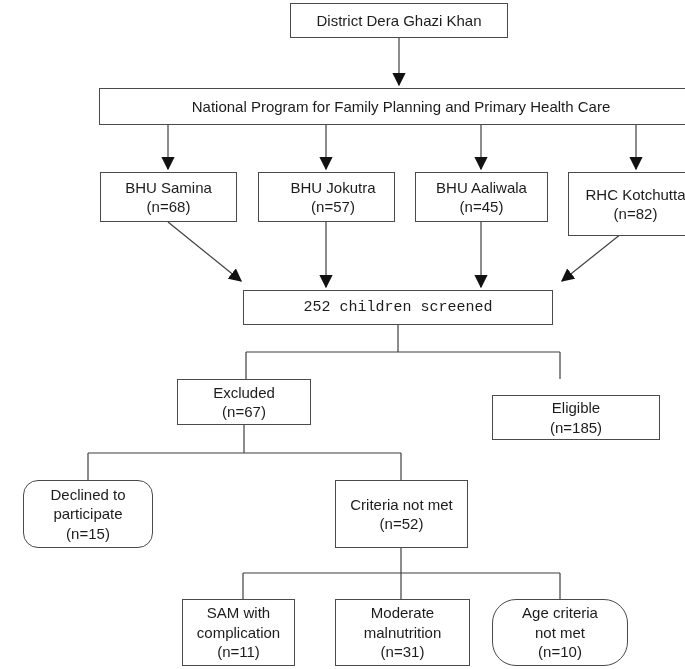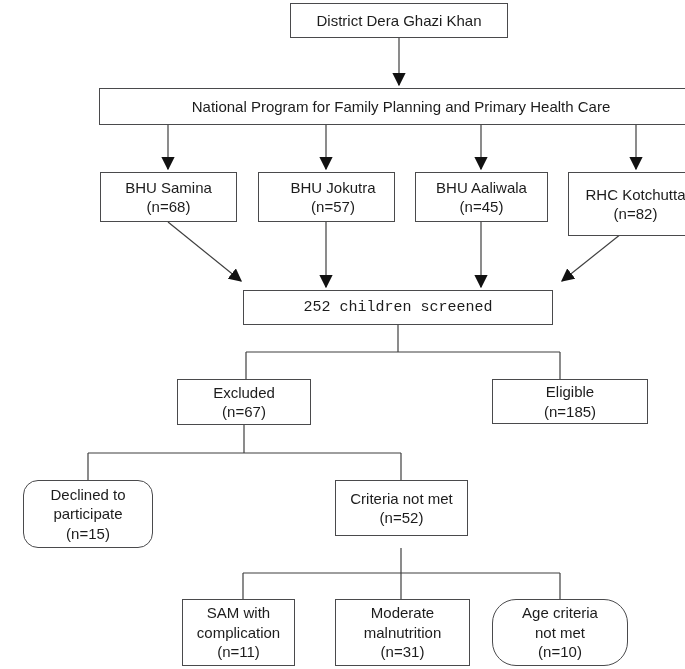--- a/index.html
+++ b/index.html
@@ -98,28 +98,28 @@
 (n=45)</div>
 
   <div class="node" style="left:548px; top:172px; width:135px; height:64px;">RHC Kotchutta
 (n=82)</div>
 
   <div class="node" style="left:223px; top:290px; width:310px; height:35px;font-family:Liberation Mono, monospace;">252 children screened</div>
 
   <div class="node" style="left:157px; top:379px; width:134px; height:46px;">Excluded
 (n=67)</div>
 
-  <div class="node" style="left:472px; top:379px; width:156px; height:45px;">Eligible
+  <div class="node" style="left:472px; top:395px; width:168px; height:45px;">Eligible
 (n=185)</div>
 
   <div class="node" style="left:3px;   top:480px; width:130px; height:68px;border-radius:15px;">Declined to
 participate
 (n=15)</div>
 
-  <div class="node" style="left:315px; top:480px; width:133px; height:56px;">Criteria not met
+  <div class="node" style="left:315px; top:480px; width:133px; height:68px;">Criteria not met
 (n=52)</div>
 
   <div class="node" style="left:162px; top:599px; width:113px; height:67px;">SAM with
 complication
 (n=11)</div>
 
   <div class="node" style="left:315px; top:599px; width:135px; height:67px;">Moderate
 malnutrition
 (n=31)</div>
 

